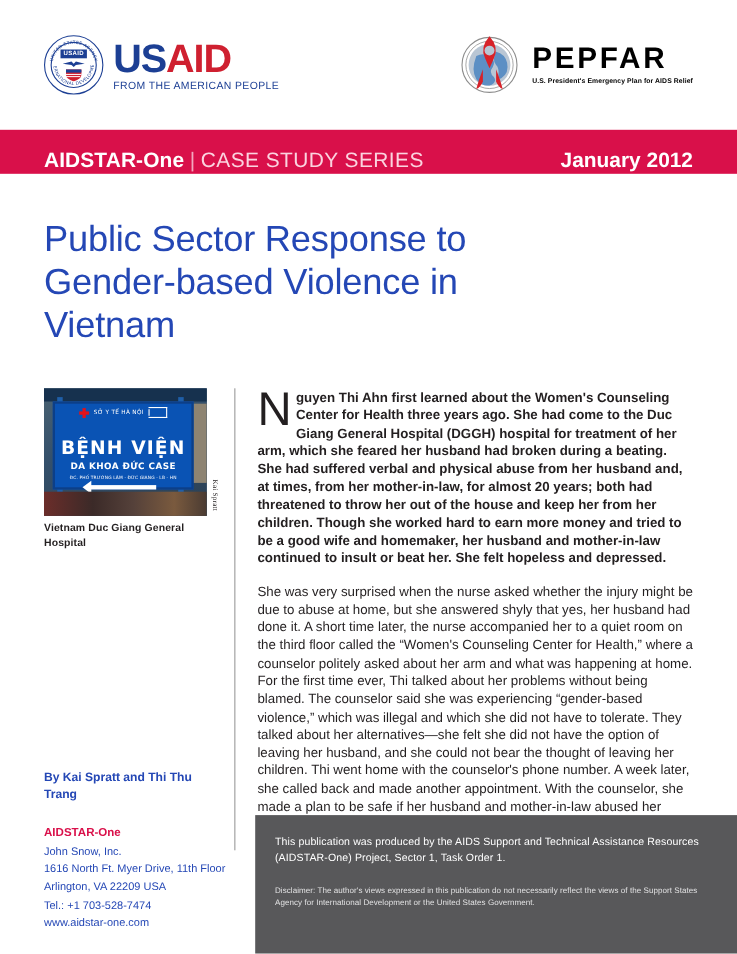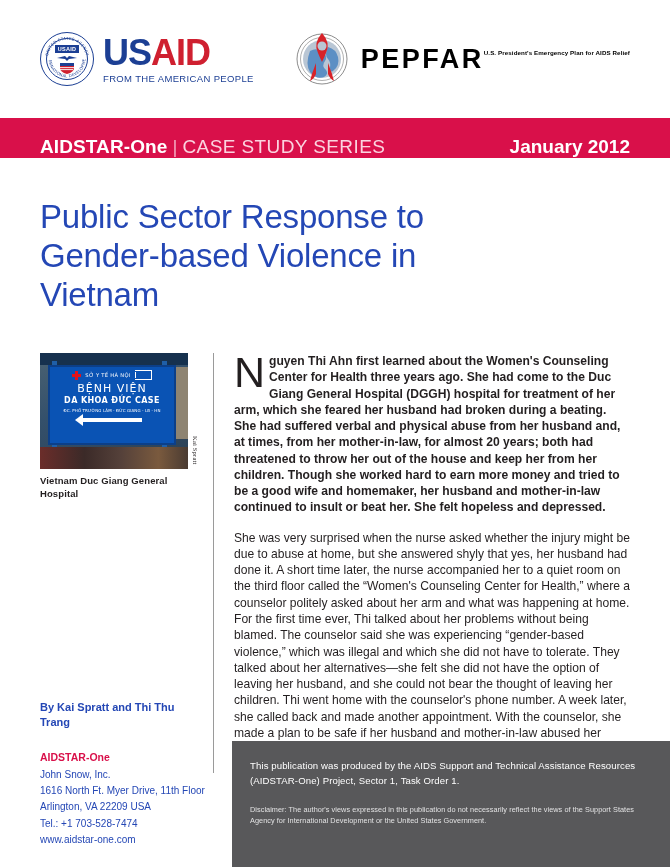--- a/index.html
+++ b/index.html
@@ -98,21 +98,21 @@
     gap: 7px;
     margin-left: auto;
   }
   .pepfar-seal {
     width: 64px;
     height: 64px;
     position: relative;
   }
   .pepfar-word {
     display: flex;
-    flex-direction: row;
+    flex-direction: column;
     line-height: 1;
   }
   .pepfar-word .big {
     font-size: 27px;
     font-weight: bold;
     color: #000;
     letter-spacing: 2.5px;
   }
   .pepfar-word .tag {
     font-size: 6.2px;
@@ -251,24 +251,24 @@
     position: relative;
     flex: 0 0 16px;
   }
   .photo .sign .bed::before {
     content: "";
     position: absolute;
     left: 0; top: 1px;
     width: 1px; height: 6px; background: #fff;
   }
   .photo .sign .l1 {
-    font-size: 11px;
-    font-weight: normal;
+    font-size: 17px;
+    font-weight: bold;
     letter-spacing: 1px;
-    margin-top: 2px;
+    margin-top: 18px;
   }
   .photo .sign .l2 {
     font-size: 8px;
     font-weight: bold;
     letter-spacing: .4px;
     margin-top: 1px;
   }
   .photo .sign .l3 {
     font-size: 4px;
     letter-spacing: .1px;

